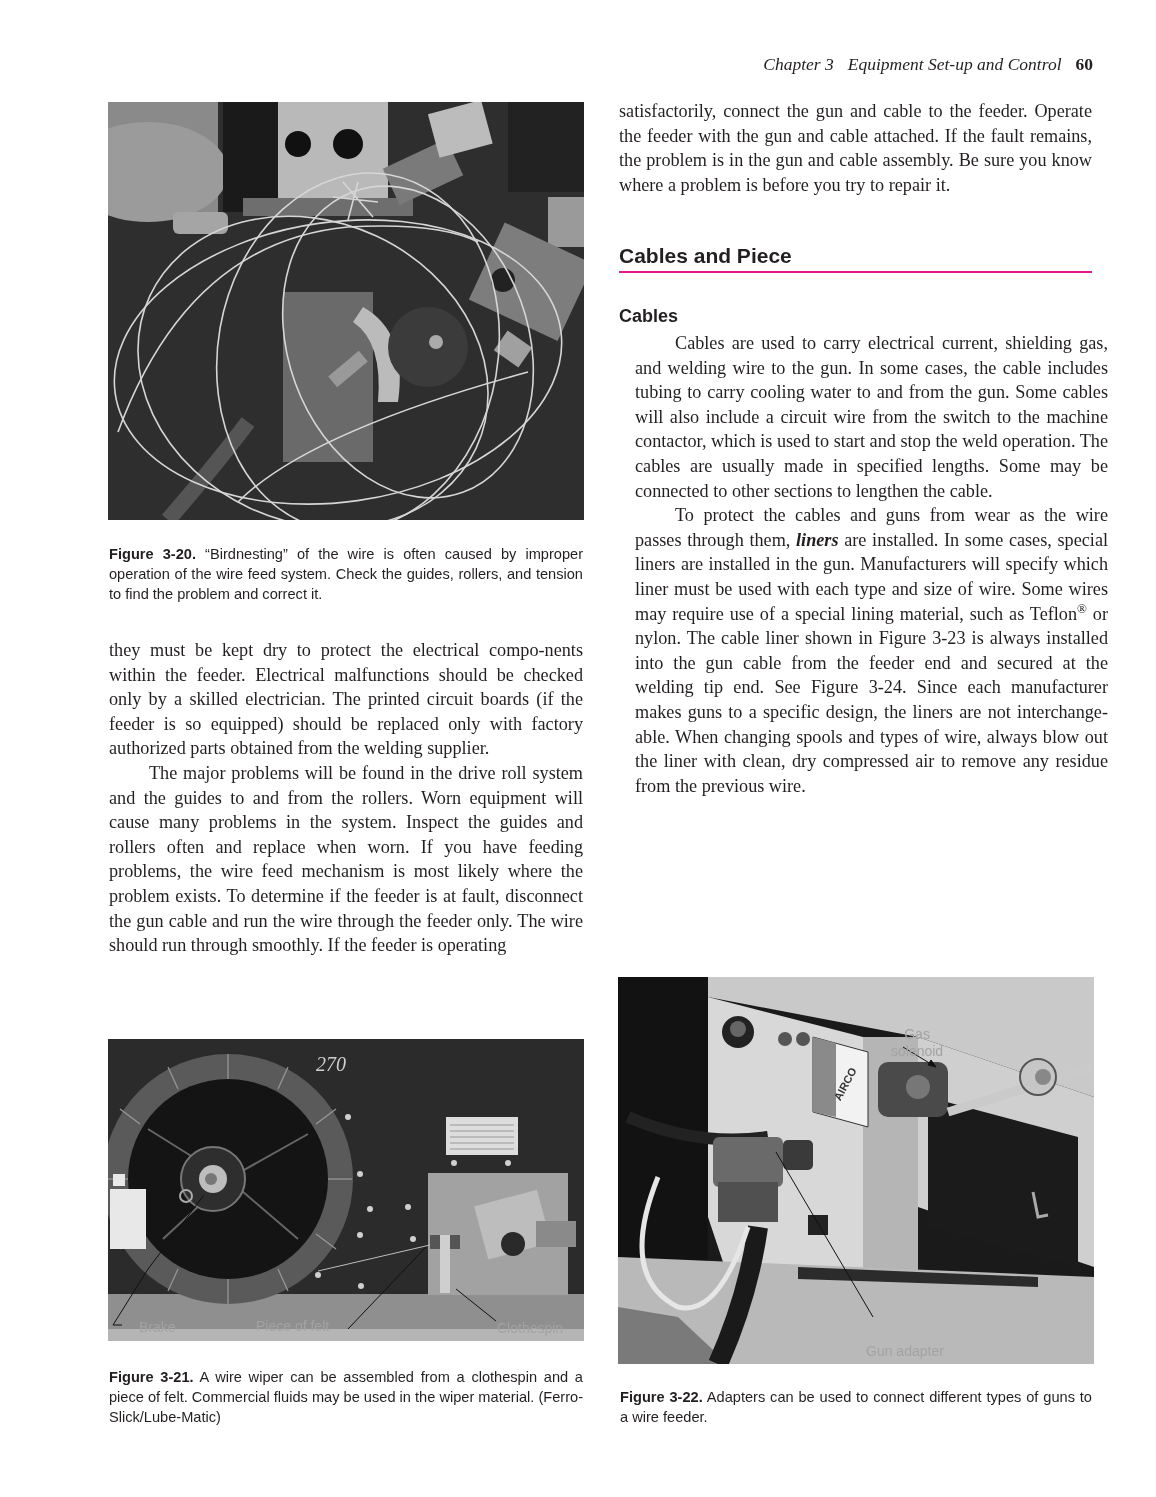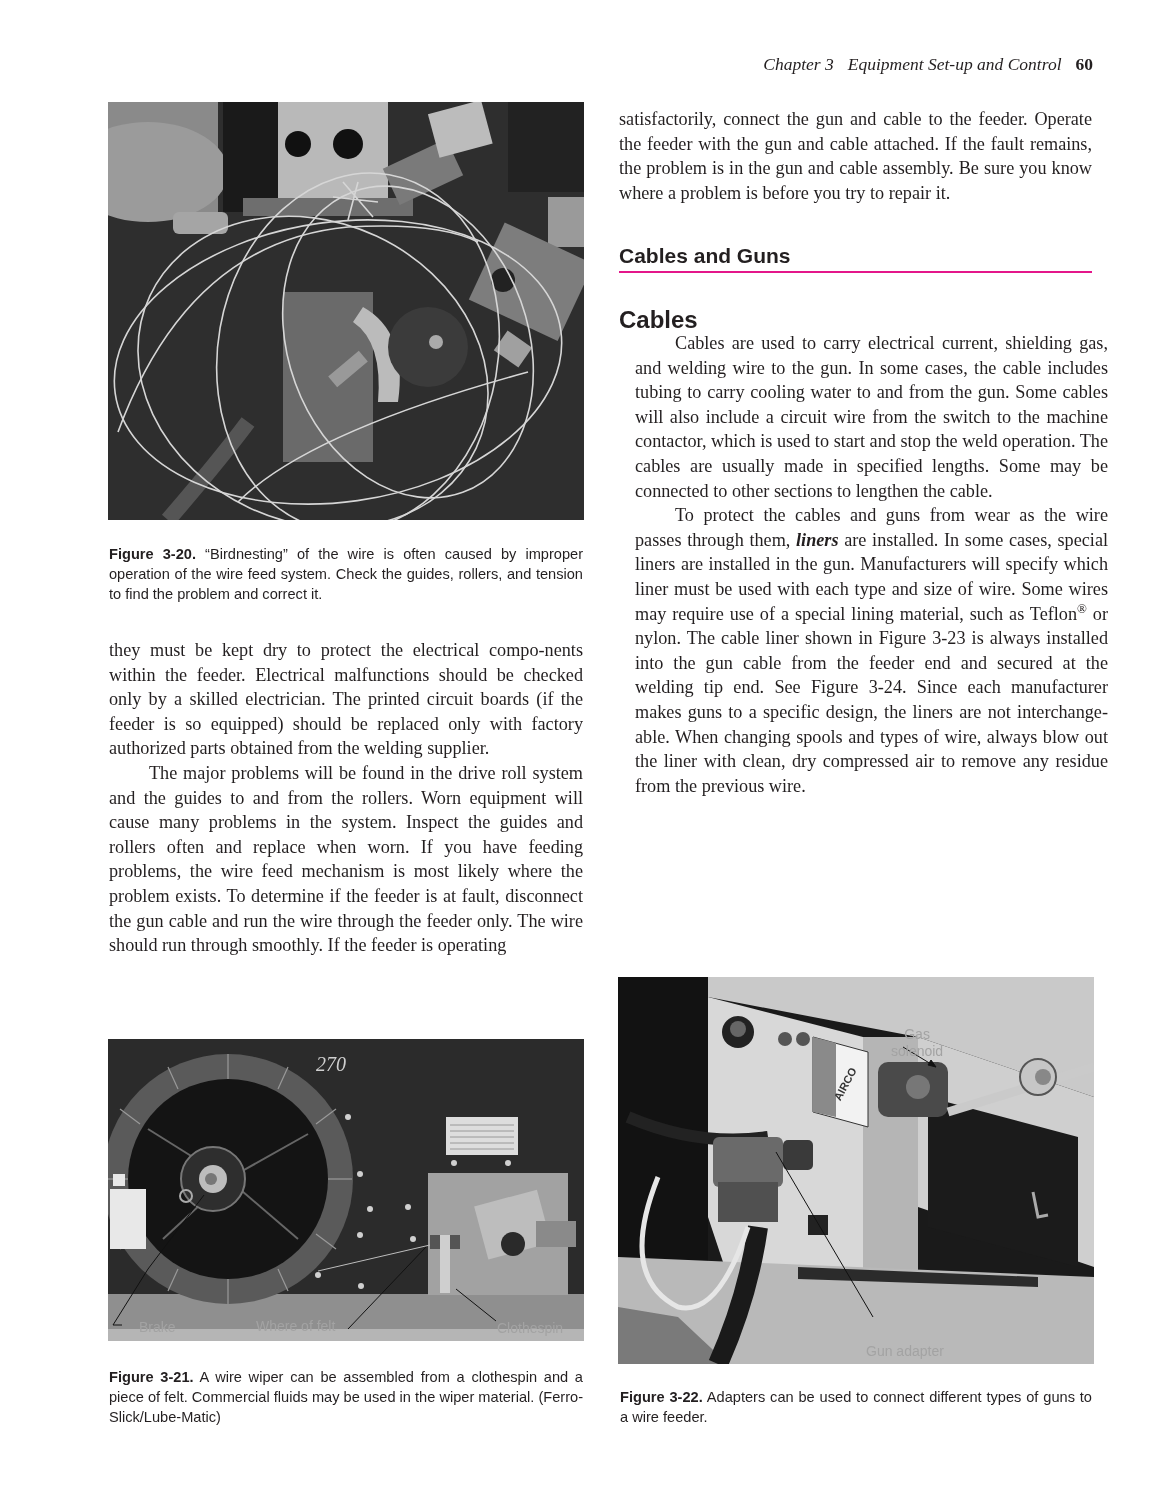--- a/index.html
+++ b/index.html
@@ -17,21 +17,21 @@
   .col .b-i { font-weight: bold; font-style: italic; }
   .col sup { font-size: 13px; line-height: 0; vertical-align: 7px; }
 
   .photo { position: absolute; overflow: hidden; background: #333; }
   .photo svg { display: block; width: 100%; height: 100%; }
 
   .caption { position: absolute; font-size: 14.6px; line-height: 20px; text-align: justify; }
   .caption .fig-label { font-weight: bold; }
 
   .h2 { position: absolute; left: 619px; top: 244px; width: 473px; font-size: 21px; font-weight: bold; padding-bottom: 3px; border-bottom: 2px solid #e4168a; }
-  .h3 { position: absolute; left: 619px; top: 306px; font-size: 24px; font-weight: bold; }
+  .h3 { position: absolute; left: 619px; top: 306px; font-size: 18px; font-weight: bold; }
 
   .photo-label { position: absolute; font-size: 14px; color: #a3a3a3; white-space: nowrap; }
 </style>
 </head>
 <body>
 
 <div class="running-head serif">
   <span>Chapter 3</span><span class="sep"></span><span>Equipment Set-up and Control</span><span class="pg">60</span>
 </div>
 
@@ -73,25 +73,25 @@
 
 <div class="caption sans" style="left:109px; top:544px; width:474px;">
   <span class="fig-label">Figure 3-20.</span><span> “Birdnesting” of the wire is often caused by improper operation of the wire feed system. Check the guides, rollers, and tension to find the problem and correct it.</span>
 </div>
 
 <div class="col serif" style="left:109px; top:638px; width:474px;">
   <p>they must be kept dry to protect the electrical compo-nents within the feeder. Electrical malfunctions should be checked only by a skilled electrician. The printed circuit boards (if the feeder is so equipped) should be replaced only with factory authorized parts obtained from the welding supplier.</p>
   <p class="indent">The major problems will be found in the drive roll system and the guides to and from the rollers. Worn equipment will cause many problems in the system. Inspect the guides and rollers often and replace when worn. If you have feeding problems, the wire feed mechanism is most likely where the problem exists. To determine if the feeder is at fault, disconnect the gun cable and run the wire through the feeder only. The wire should run through smoothly. If the feeder is operating</p>
 </div>
 
-<div class="col serif" style="left:619px; top:99px; width:473px;margin-top:8px;">
+<div class="col serif" style="left:619px; top:99px; width:473px;">
   <p>satisfactorily, connect the gun and cable to the feeder. Operate the feeder with the gun and cable attached. If the fault remains, the problem is in the gun and cable assembly. Be sure you know where a problem is before you try to repair it.</p>
 </div>
 
-<div class="h2 sans">Cables and Guns</div>
+<div class="h2 sans">Cables and Piece</div>
 
 <div class="h3 sans">Cables</div>
 
 <div class="col serif" style="left:619px; top:331px; width:473px;margin-left:16px;">
   <p class="indent">Cables are used to carry electrical current, shielding gas, and welding wire to the gun. In some cases, the cable includes tubing to carry cooling water to and from the gun. Some cables will also include a circuit wire from the switch to the machine contactor, which is used to start and stop the weld operation. The cables are usually made in specified lengths. Some may be connected to other sections to lengthen the cable.</p>
   <p class="indent"><span>To protect the cables and guns from wear as the wire passes through them, </span><span class="b-i">liners</span><span> are installed. In some cases, special liners are installed in the gun. Manufacturers will specify which liner must be used with each type and size of wire. Some wires may require use of a special lining material, such as Teflon</span><sup>®</sup><span> or nylon. The cable liner shown in Figure 3-23 is always installed into the gun cable from the feeder end and secured at the welding tip end. See Figure 3-24. Since each manufacturer makes guns to a specific design, the liners are not interchange-able. When changing spools and types of wire, always blow out the liner with clean, dry compressed air to remove any residue from the previous wire.</span></p>
 </div>
 
 <div class="photo" style="left:108px; top:1039px; width:476px; height:302px;">
   <svg viewBox="0 0 476 302" preserveAspectRatio="none">
@@ -155,21 +155,21 @@
         <circle cx="400" cy="124" r="3"></circle>
     </g>
     <line x1="210" y1="232" x2="322" y2="206" stroke="#bdbdbd" stroke-width="1"></line>
     <g stroke="#111" stroke-width="1" fill="none">
       <path d="M96 156 L40 230 L5 286 L14 286"></path>
       <path d="M318 208 L240 290"></path>
       <path d="M348 250 L388 282"></path>
     </g>
   </svg>
   <div class="photo-label sans" style="left:31px; top:280px;">Brake</div>
-  <div class="photo-label sans" style="left:148px; top:279px;">Where of felt</div>
+  <div class="photo-label sans" style="left:148px; top:279px;">Piece of felt</div>
   <div class="photo-label sans" style="left:389px; top:281px;text-align:center;">Clothespin</div>
 </div>
 
 <div class="caption sans" style="left:109px; top:1367px; width:474px;">
   <span class="fig-label">Figure 3-21.</span><span> A wire wiper can be assembled from a clothespin and a piece of felt. Commercial fluids may be used in the wiper material. (Ferro-Slick/Lube-Matic)</span>
 </div>
 
 <div class="photo" style="left:618px; top:977px; width:476px; height:387px;">
   <svg viewBox="0 0 476 387" preserveAspectRatio="none">
     <rect width="476" height="387" fill="#1a1a1a"></rect>

